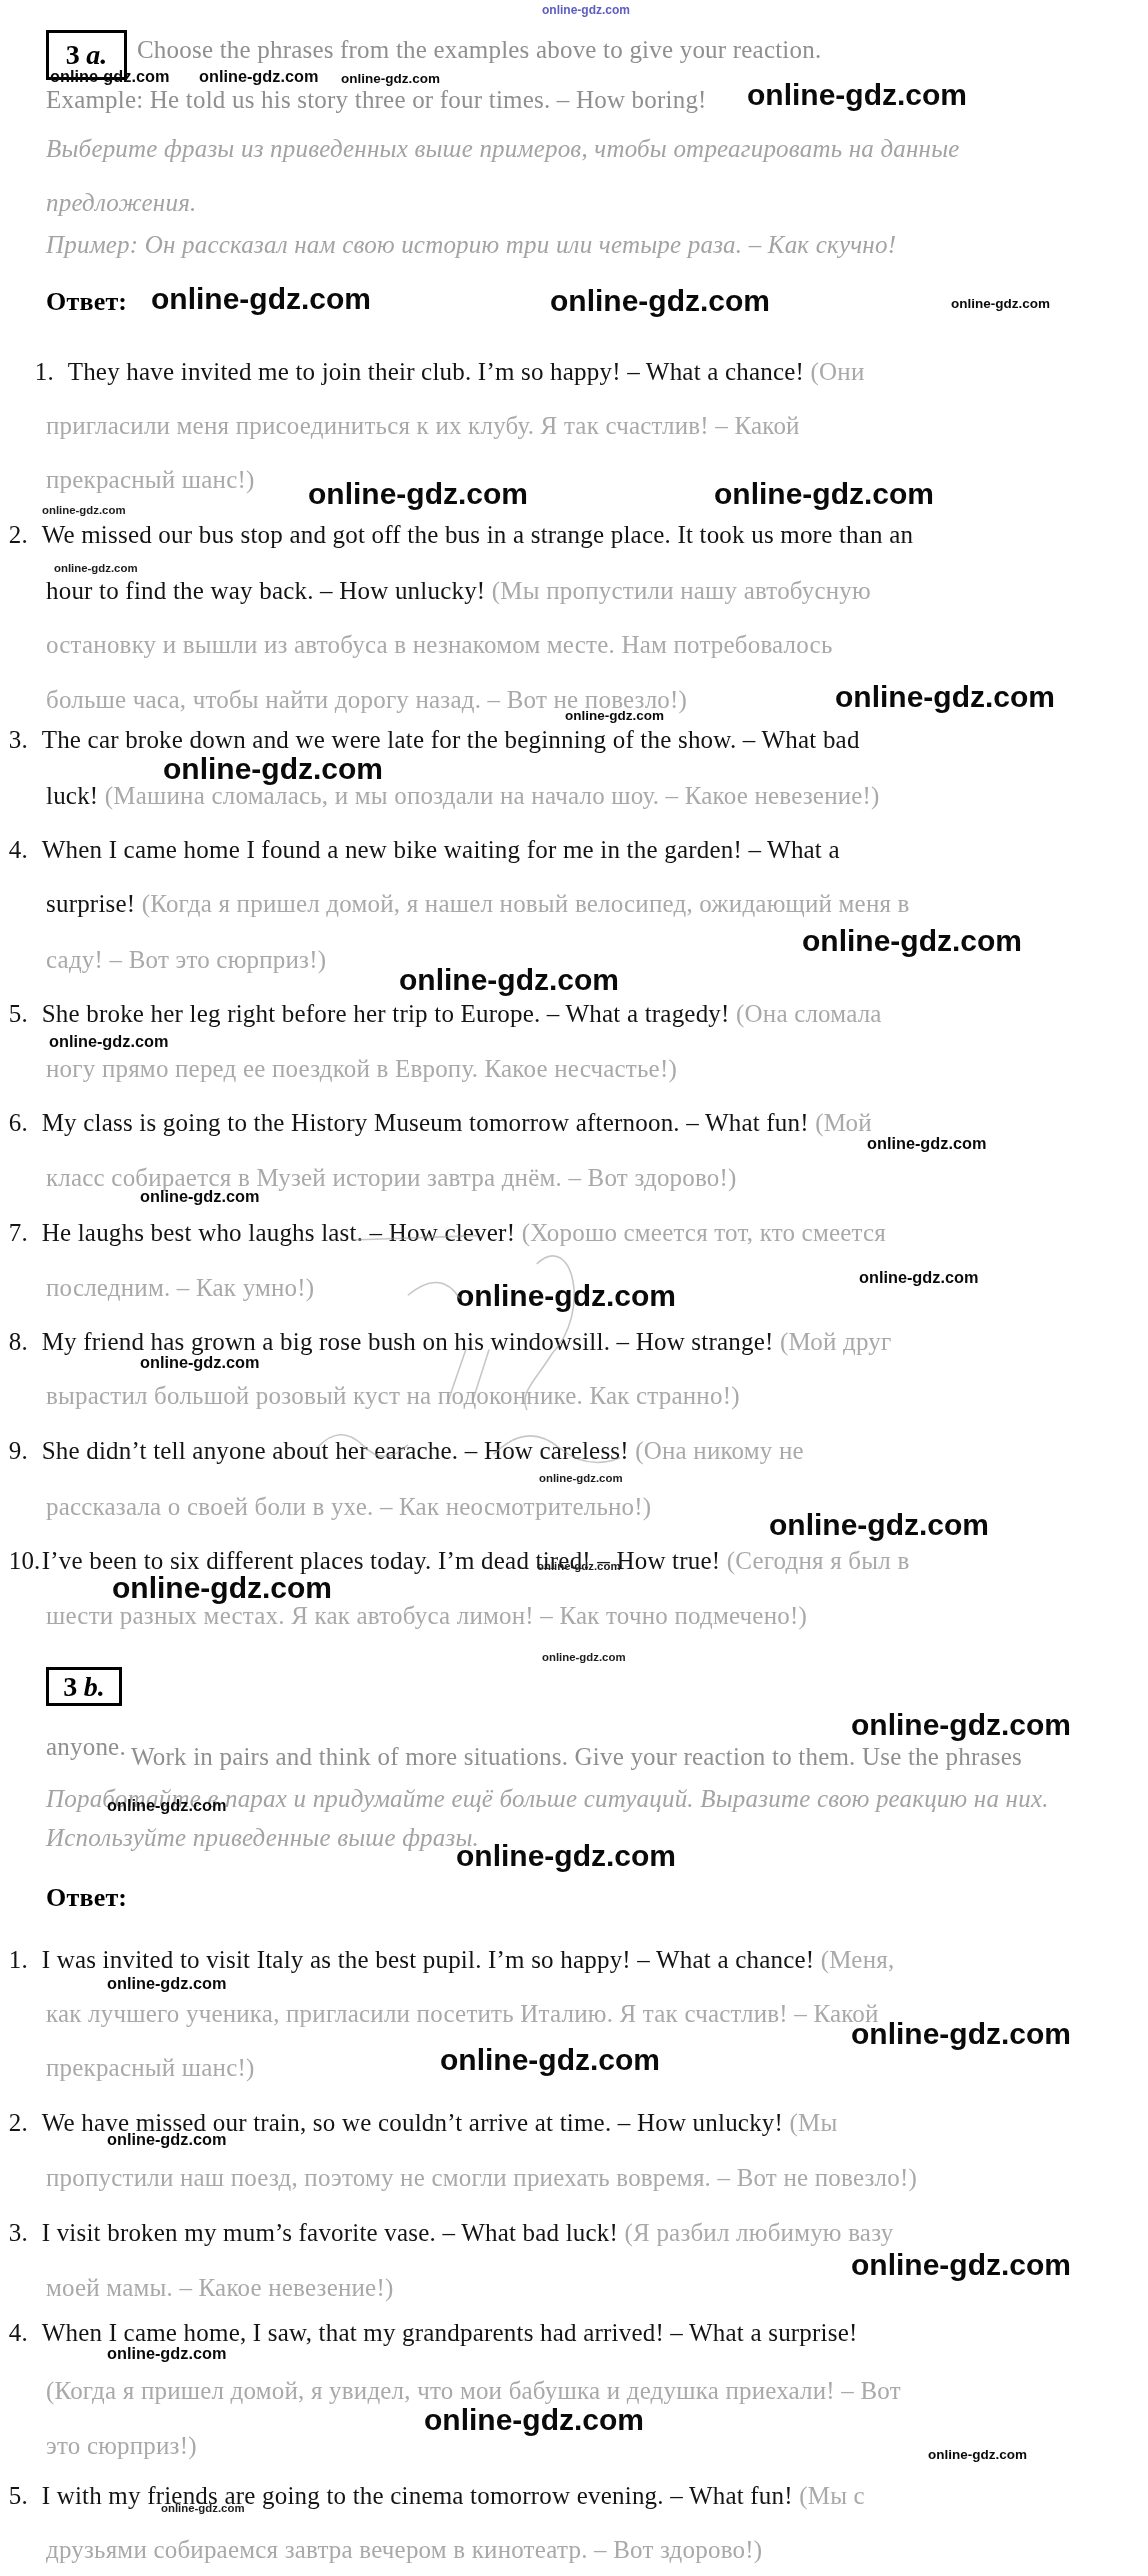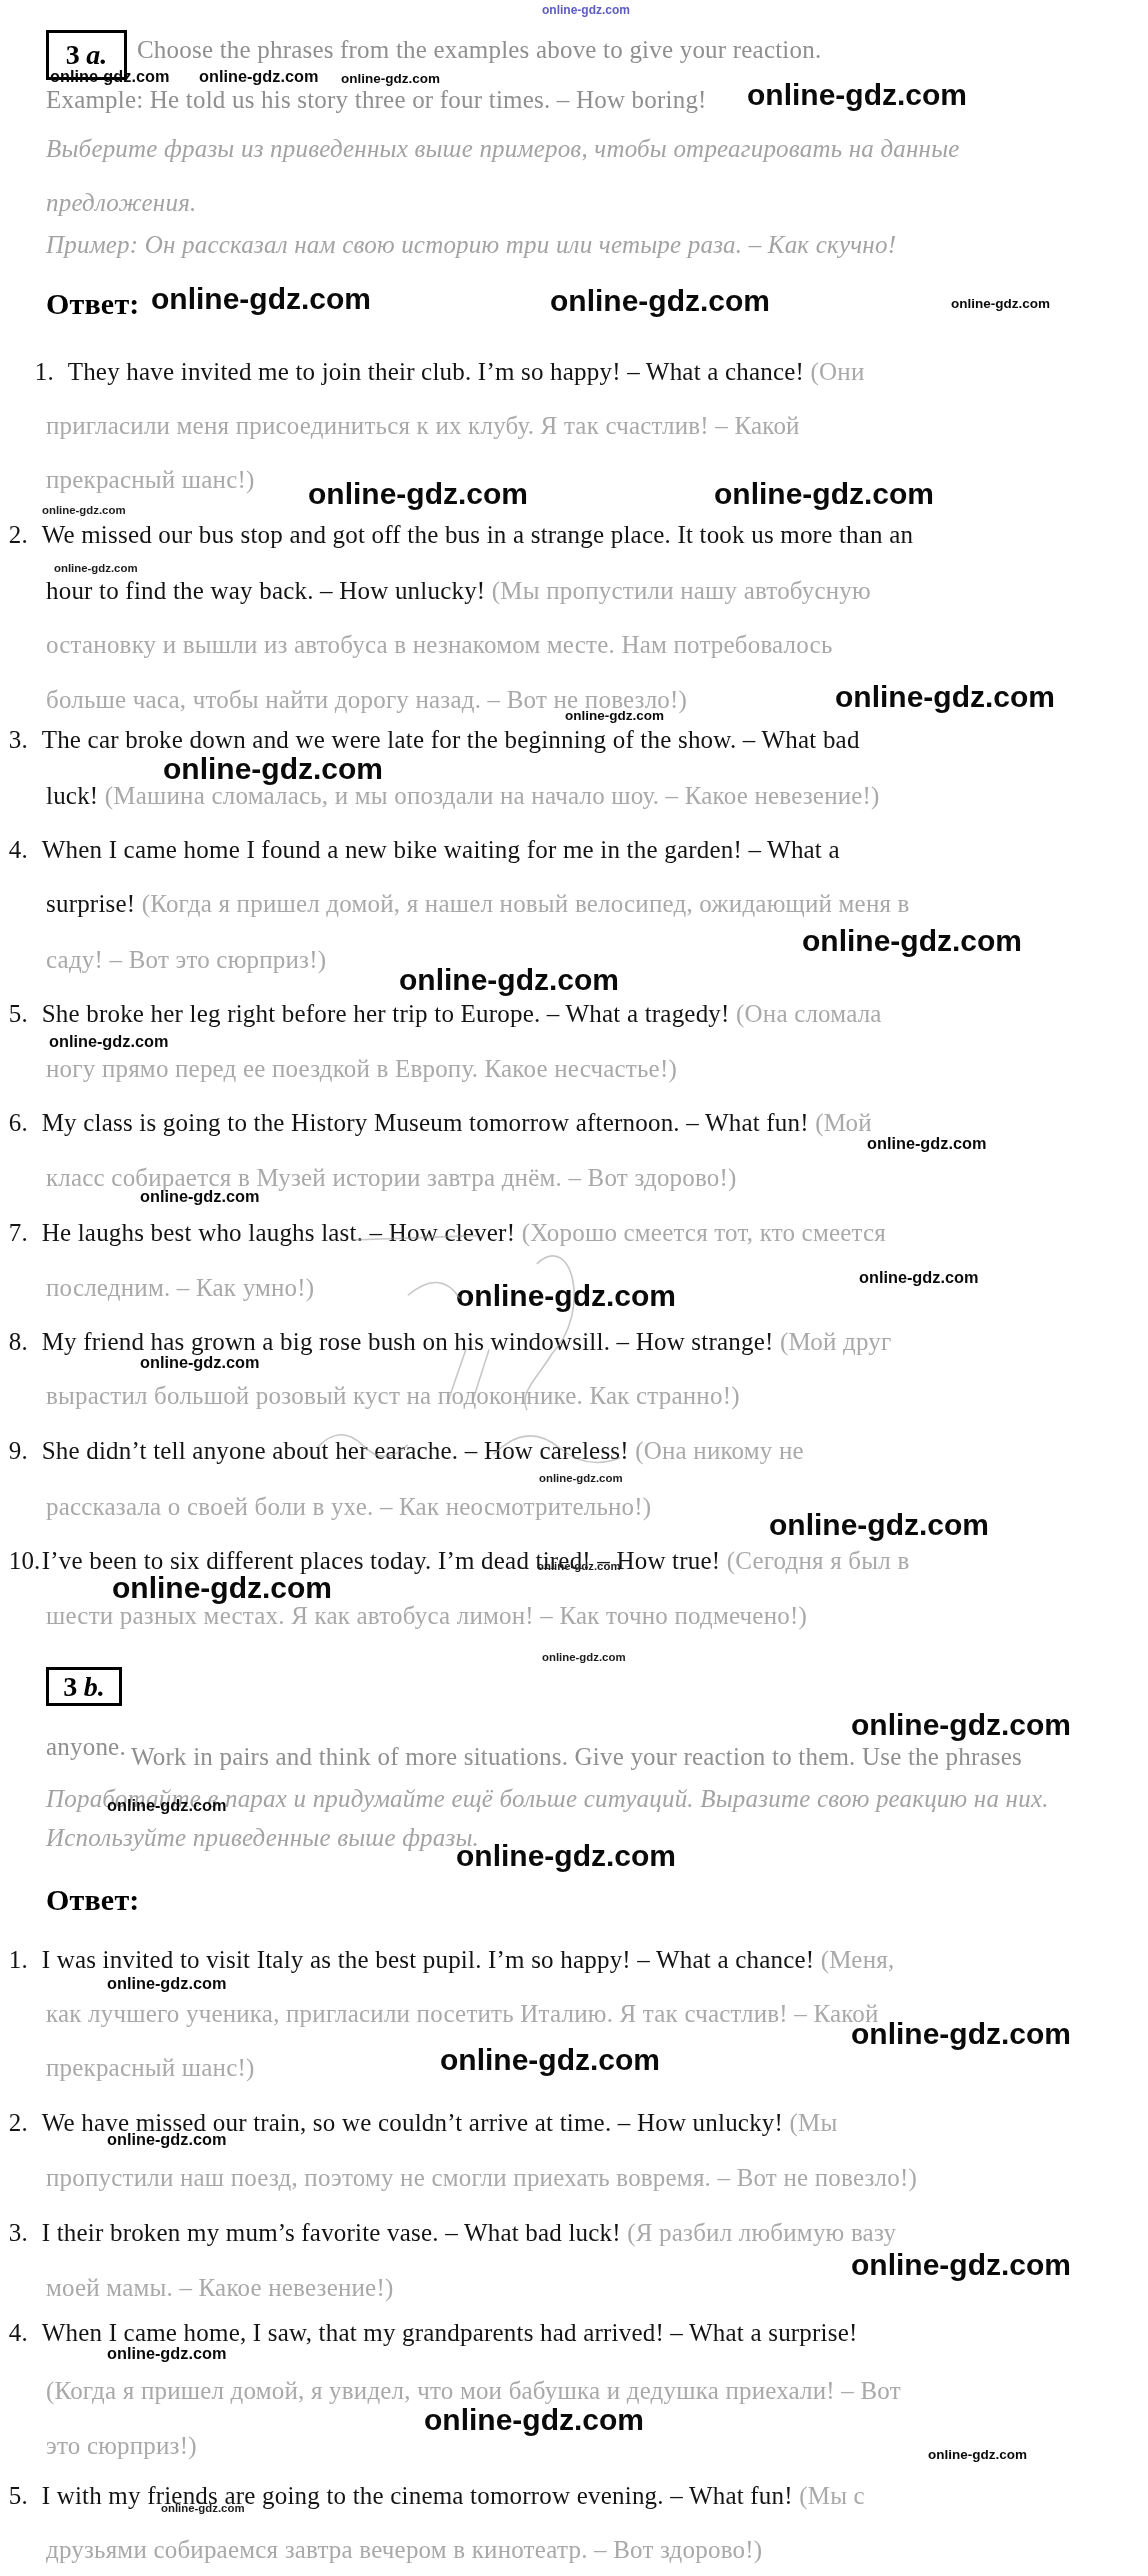--- a/index.html
+++ b/index.html
@@ -11,21 +11,21 @@
     position:absolute;white-space:nowrap;font-size:25px;line-height:1.12;
     letter-spacing:0.2px;color:#141414;
   }
   .ln .en{color:#141414;}
   .ln .ru{color:#a9a9a9;}
   .ln .num{display:inline-block;min-width:33px;color:#141414;}
   .ln.g{color:#8f8f8f;}
   .ln.g .en{color:#8f8f8f;}
   .ln.gi{color:#a3a3a3;font-style:italic;}
   .ln.gi .en{color:#a3a3a3;}
-  .ln.bold{font-weight:bold;font-size:30px;color:#000;}
+  .ln.bold{font-weight:bold;font-size:26px;color:#000;}
   .ln.bold .en{color:#000;}
   .wm{
     position:absolute;white-space:nowrap;
     font-family:"Liberation Sans", sans-serif;font-weight:bold;color:#0a0a0a;
   }
   .w56{font-size:30px;line-height:1;}
   .w30{font-size:16.3px;line-height:1;}
   .w25{font-size:13.5px;line-height:1;}
   .w21{font-size:11.4px;line-height:1;color:#1c1c1c;}
   .wblue{font-size:12px;line-height:1;color:#4040b8;opacity:0.85;}
@@ -85,21 +85,21 @@
     <div class="ln g" style="left: 131px; top: 1743px;"><span class="en">Work in pairs and think of more situations. Give your reaction to them. Use the phrases</span></div>
     <div class="ln g" style="left: 46px; top: 1733px;"><span class="en">anyone.</span></div>
     <div class="ln gi" style="left: 46px; top: 1785px;"><span class="en">Поработайте в парах и придумайте ещё больше ситуаций. Выразите свою реакцию на них.</span></div>
     <div class="ln gi" style="left: 46px; top: 1824px;"><span class="en">Используйте приведенные выше фразы.</span></div>
     <div class="ln bold" style="left: 46px; top: 1883px;"><span class="en">Ответ:</span></div>
     <div class="ln" style="left: 8.7px; top: 1946px;"><span class="num">1.</span><span class="en">I was invited to visit Italy as the best pupil. I’m so happy! – What a chance! </span><span class="ru">(Меня,</span></div>
     <div class="ln" style="left: 46px; top: 2000px;"><span class="ru">как лучшего ученика, пригласили посетить Италию. Я так счастлив! – Какой</span></div>
     <div class="ln" style="left: 46px; top: 2054px;"><span class="ru">прекрасный шанс!)</span></div>
     <div class="ln" style="left: 8.7px; top: 2109px;"><span class="num">2.</span><span class="en">We have missed our train, so we couldn’t arrive at time. – How unlucky! </span><span class="ru">(Мы</span></div>
     <div class="ln" style="left: 46px; top: 2164px;"><span class="ru">пропустили наш поезд, поэтому не смогли приехать вовремя. – Вот не повезло!)</span></div>
-    <div class="ln" style="left: 8.7px; top: 2219px;"><span class="num">3.</span><span class="en">I their broken my mum’s favorite vase. – What bad luck! </span><span class="ru">(Я разбил любимую вазу</span></div>
+    <div class="ln" style="left: 8.7px; top: 2219px;"><span class="num">3.</span><span class="en">I visit broken my mum’s favorite vase. – What bad luck! </span><span class="ru">(Я разбил любимую вазу</span></div>
     <div class="ln" style="left: 46px; top: 2274px;"><span class="ru">моей мамы. – Какое невезение!)</span></div>
     <div class="ln" style="left: 8.7px; top: 2319px;"><span class="num">4.</span><span class="en">When I came home, I saw, that my grandparents had arrived! – What a surprise!</span></div>
     <div class="ln" style="left: 46px; top: 2377px;"><span class="ru">(Когда я пришел домой, я увидел, что мои бабушка и дедушка приехали! – Вот</span></div>
     <div class="ln" style="left: 46px; top: 2432px;"><span class="ru">это сюрприз!)</span></div>
     <div class="ln" style="left: 8.7px; top: 2482px;"><span class="num">5.</span><span class="en">I with my friends are going to the cinema tomorrow evening. – What fun! </span><span class="ru">(Мы с</span></div>
     <div class="ln" style="left: 46px; top: 2536px;"><span class="ru">друзьями собираемся завтра вечером в кинотеатр. – Вот здорово!)</span></div>
   </div>
 <div id="wm-root">
     <div class="wm wblue" style="left: 542px; top: 4.3px;">online-gdz.com</div>
     <div class="wm w30" style="left: 50px; top: 68px;">online-gdz.com</div>

